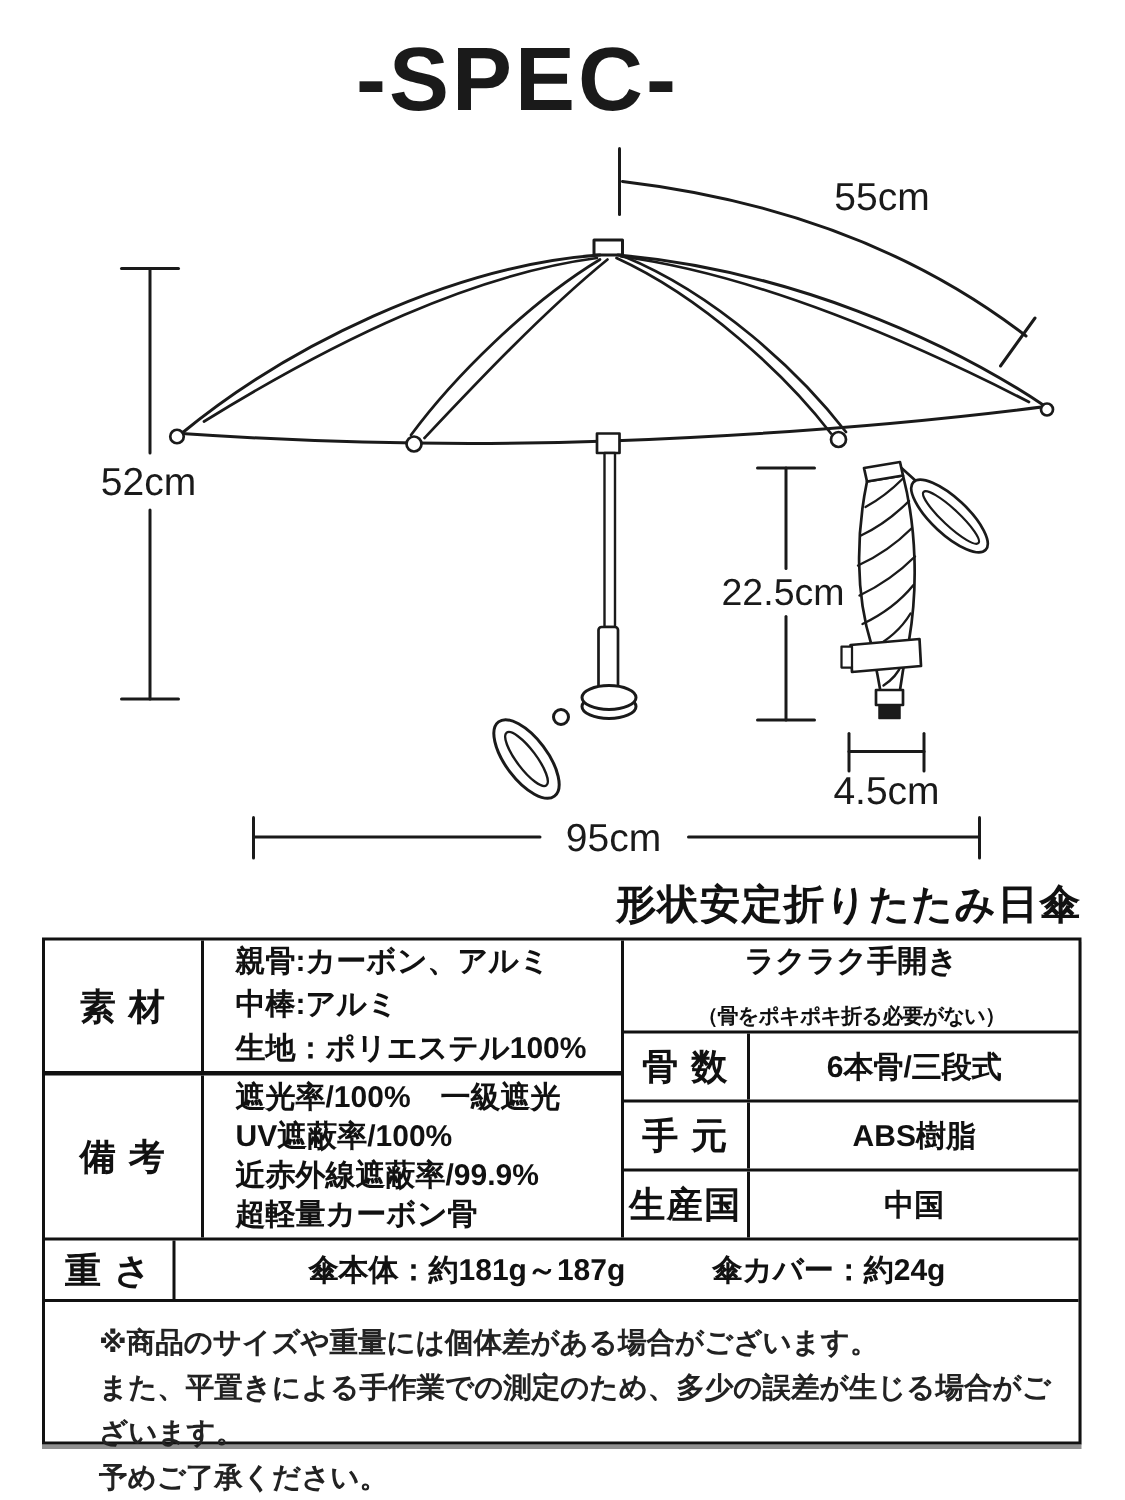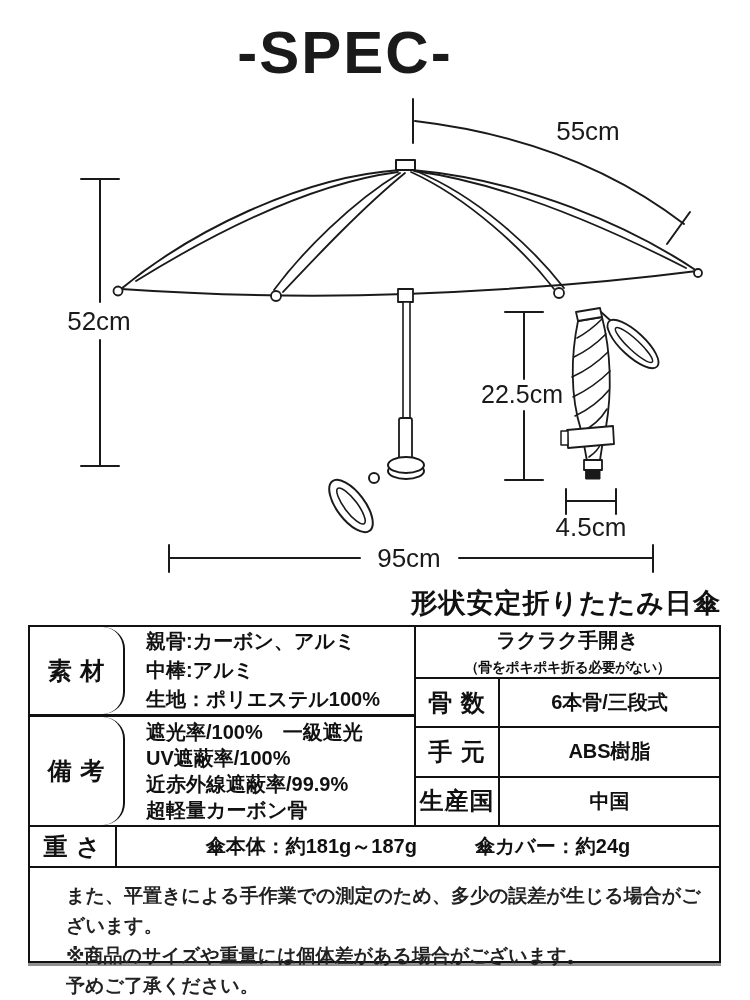--- a/index.html
+++ b/index.html
@@ -48,30 +48,30 @@
   .trow { display:flex; }
   .row-material { height:90px; border-bottom:3px solid #111; }
   .row-notes { flex:1; }
   .rrow { flex:1; display:flex; border-bottom:2px solid #111; }
   .rrow:last-child { border-bottom:none; }
   .lbl {
     display:flex; align-items:center; justify-content:center;
     font-weight:bold; font-size:24px; letter-spacing:1px;
     border-right:2px solid #111; flex-shrink:0;
   }
-  .half-left .lbl { width:95px;border-radius:22px; }
+  .half-left .lbl { width:106px; }
   .half-right .lbl { width:84px; }
   .val {
     flex:1; display:flex; flex-direction:column; justify-content:center;
   }
   .val-left { padding-left:21px; font-weight:bold; }
   .row-material .val-left { line-height:29px; }
   .row-notes .val-left { line-height:26px; }
   .val-center { align-items:center; font-weight:bold; }
-  .val-note { font-size:14px; font-weight:600; letter-spacing:-0.5px; margin-top:5px; }
+  .val-note { font-size:14px; font-weight:600; letter-spacing:-0.5px; margin-top:15px; }
   .weight-row { height:41px; border-top:2px solid #111; display:flex; }
   .weight-row .lbl { width:87px; font-size:24px; }
   .weight-val {
     flex:1; display:flex; align-items:center; justify-content:center;
     gap:58px; font-weight:bold;
   }
   .disclaimer {
     height:95px; border-top:2px solid #111;
     padding:13px 18px 0 36px;
     font-size:19px; font-weight:600; color:#222;
@@ -223,19 +223,19 @@
 
     <div class="weight-row">
       <div class="lbl">重 さ</div>
       <div class="weight-val">
         <span>傘本体：約181g～187g</span>
         <span>傘カバー：約24g</span>
       </div>
     </div>
 
     <div class="disclaimer">
+      <div>※商品のサイズや重量には個体差がある場合がございます。</div>
       <div>また、平置きによる手作業での測定のため、多少の誤差が生じる場合がございます。</div>
-      <div>※商品のサイズや重量には個体差がある場合がございます。</div>
       <div>予めご了承ください。</div>
     </div>
   </div>
 
 </div>
 
 </body></html>

